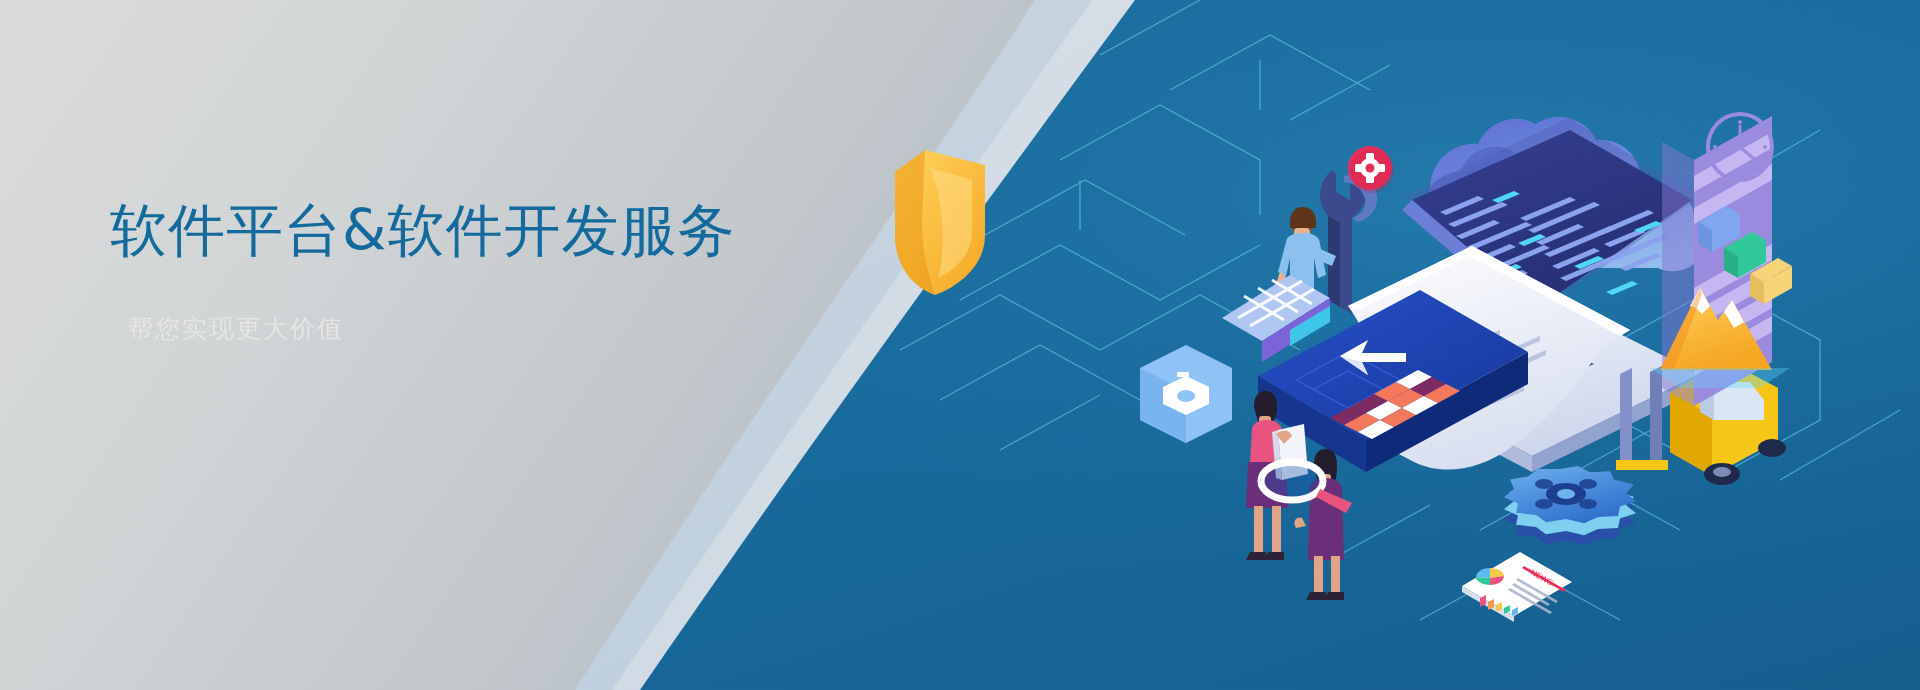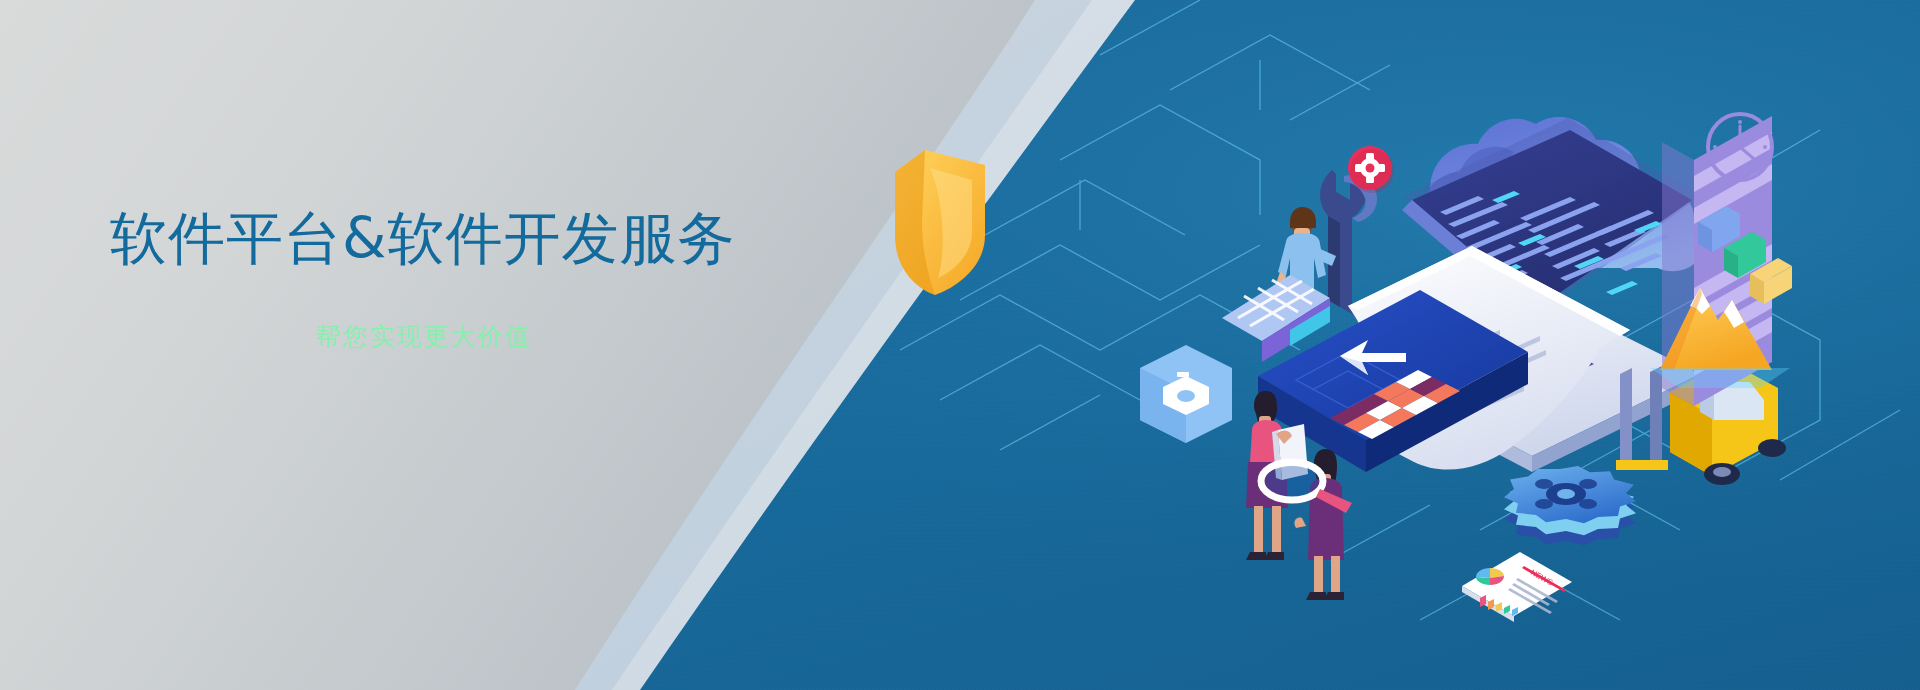--- a/index.html
+++ b/index.html
@@ -9,33 +9,32 @@
     background:#1a6e9e;
   }
   #banner {
     position:relative; width:1920px; height:690px; overflow:hidden;
     background:#1a6e9e;
   }
   svg.full { position:absolute; left:0; top:0; width:1920px; height:690px; display:block; }
 
   
   #copy {
-    position:absolute; left:110px; top:204px; z-index:40;
+    position:absolute; left:110px; top:196px; z-index:40;
     pointer-events:none;
-    text-align:center;
   }
   #title {
     font-size:57px; line-height:1.22; letter-spacing:1px;
     color:#136a9c; font-weight:400;
     white-space:nowrap;
     font-family:"DejaVu Sans","Liberation Sans",sans-serif;
   }
   #subtitle {
-    margin-top:46px; margin-left:2px;
-    font-size:25px; letter-spacing:2px; color:#86efac; font-weight:400;
+    margin-top:46px; margin-left:18px;
+    font-size:25px; letter-spacing:2px; color:#e5e5e5; font-weight:400;
     white-space:nowrap;
     font-family:"DejaVu Sans","Liberation Sans",sans-serif;
   }
 </style>
 </head>
 <body>
 
 <div id="banner">
 
   <svg class="full" viewBox="0 0 1920 690" preserveAspectRatio="none">

